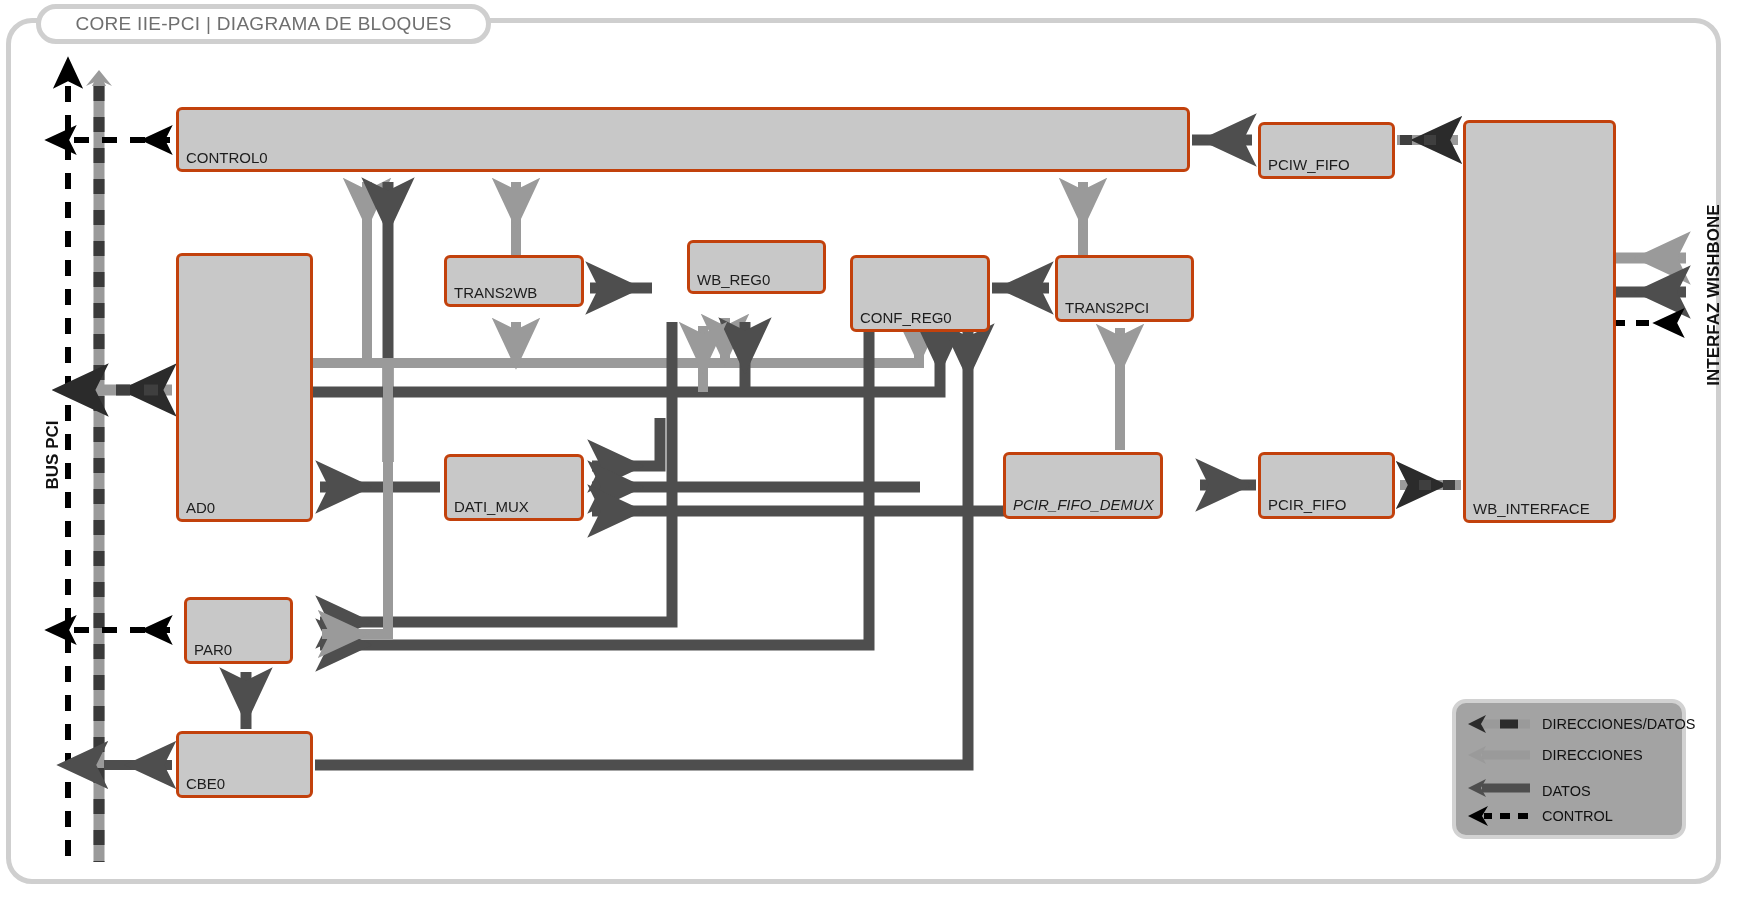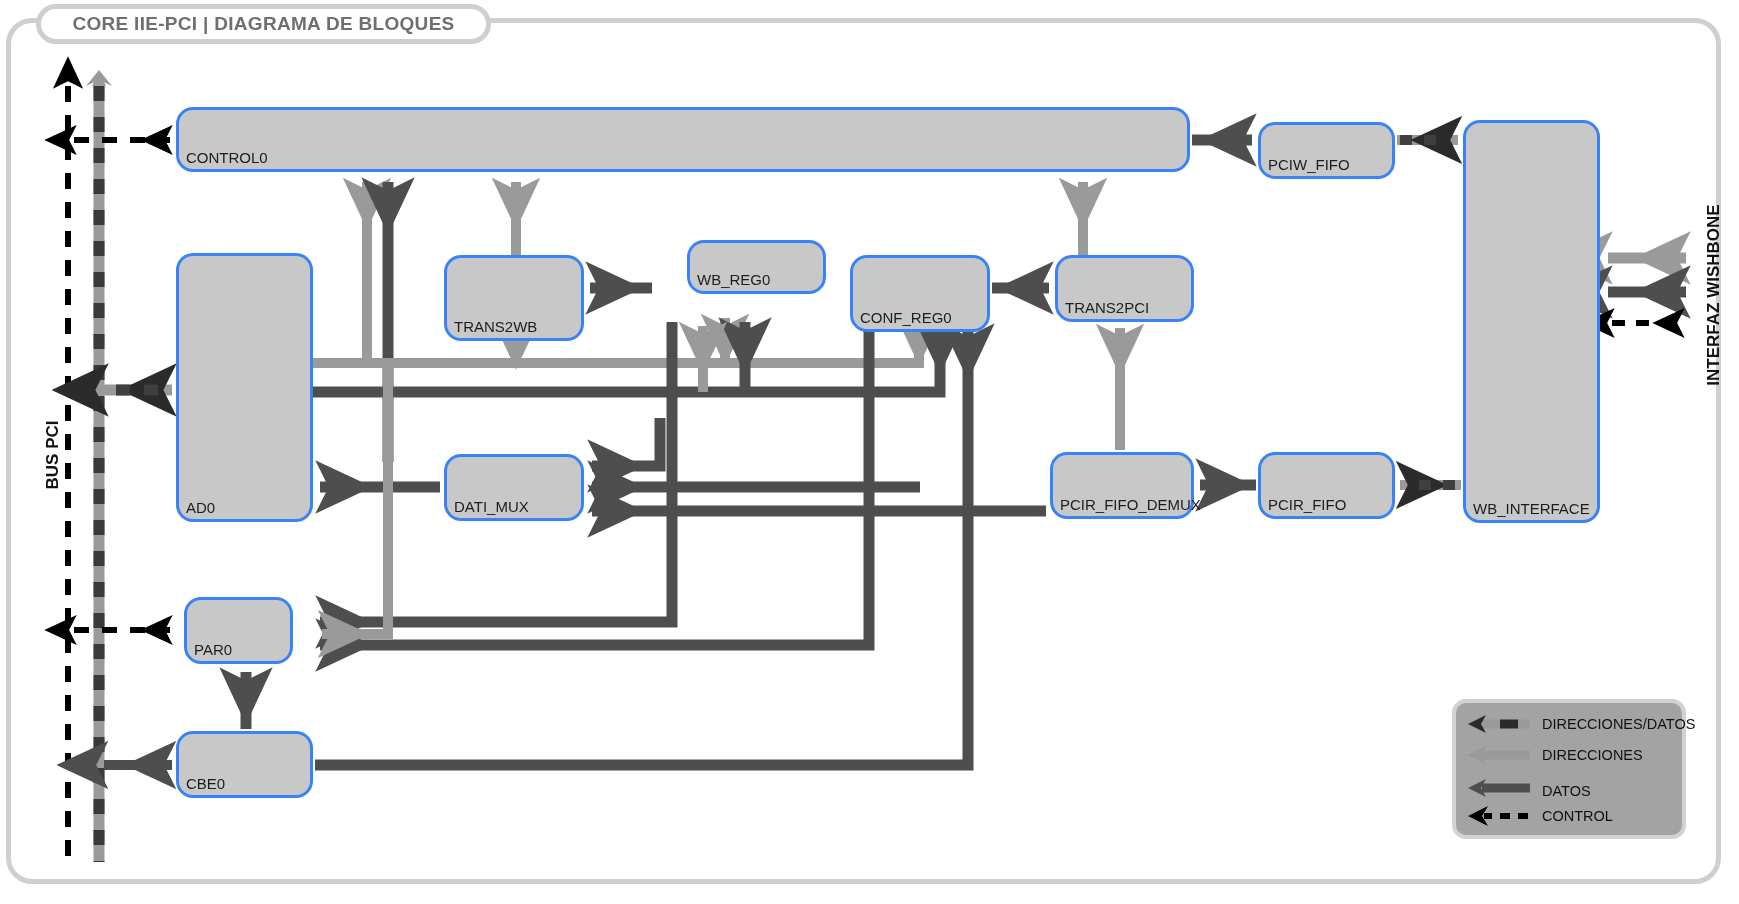--- a/index.html
+++ b/index.html
@@ -12,32 +12,32 @@
     border:5px solid #cfcfcf;border-radius:26px;box-sizing:border-box;
     background:transparent;
   }
   .title-tab{
     position:absolute;left:36px;top:4px;width:455px;height:40px;
     border:5px solid #cfcfcf;border-radius:21px;box-sizing:border-box;
     background:#ffffff;display:flex;align-items:center;justify-content:center;
     z-index:6;
   }
   .title-tab span{
-    font-size:19px;font-weight:bold;color:#6f6f6f;letter-spacing:.3px;white-space:nowrap;
+    font-size:19px;font-weight:normal;color:#6f6f6f;letter-spacing:.3px;white-space:nowrap;
   }
   
   .tab-mask{position:absolute;left:41px;top:14px;width:445px;height:14px;background:#ffffff;z-index:5;}
 
   
   #wires{position:absolute;left:0;top:0;width:1739px;height:904px;}
 
   
   .blk{
     position:absolute;box-sizing:border-box;
-    background:#c8c8c8;border:3px solid #3b82f6;border-radius:17px;
+    background:#c8c8c8;border:3px solid #c2410c;border-radius:6px;
     z-index:3;
   }
   .blk > .lbl{
     position:absolute;left:7px;bottom:3px;
     font-size:15px;color:#1d1d1d;white-space:nowrap;font-family:"Liberation Sans",sans-serif;
   }
 
   
   .vcap{
     position:absolute;font-size:17px;font-weight:bold;color:#111;
@@ -215,42 +215,42 @@
     <span>CORE IIE-PCI | DIAGRAMA DE BLOQUES</span>
   </div>
 
   <div id="blocks-layer">
       <div class="blk" style="left: 176px; top: 107px; width: 1014px; height: 65px;">
         <span class="lbl">CONTROL0</span>
       </div>
       <div class="blk" style="left: 1258px; top: 122px; width: 137px; height: 57px;">
         <span class="lbl">PCIW_FIFO</span>
       </div>
-      <div class="blk" style="left: 1463px; top: 120px; width: 137px; height: 403px; text-align: center;">
+      <div class="blk" style="left: 1463px; top: 120px; width: 153px; height: 403px; text-align: center;">
         <span class="lbl">WB_INTERFACE</span>
       </div>
       <div class="blk" style="left: 176px; top: 253px; width: 137px; height: 269px;">
         <span class="lbl">AD0</span>
       </div>
-      <div class="blk" style="left: 444px; top: 255px; width: 140px; height: 86px;">
+      <div class="blk" style="left: 444px; top: 255px; width: 140px; height: 52px;">
         <span class="lbl">TRANS2WB</span>
       </div>
       <div class="blk" style="left: 655px; top: 240px; width: 139px; height: 54px; margin-left: 32px;">
         <span class="lbl">WB_REG0</span>
       </div>
       <div class="blk" style="left: 850px; top: 255px; width: 140px; height: 77px;">
         <span class="lbl">CONF_REG0</span>
       </div>
       <div class="blk" style="left: 1055px; top: 255px; width: 139px; height: 67px;">
         <span class="lbl">TRANS2PCI</span>
       </div>
       <div class="blk" style="left: 444px; top: 454px; width: 140px; height: 67px;">
         <span class="lbl">DATI_MUX</span>
       </div>
-      <div class="blk" style="left: 1050px; top: 452px; width: 144px; height: 67px;">
+      <div class="blk" style="left: 1003px; top: 452px; width: 160px; height: 67px; font-style: italic;">
         <span class="lbl">PCIR_FIFO_DEMUX</span>
       </div>
       <div class="blk" style="left: 1258px; top: 452px; width: 137px; height: 67px;">
         <span class="lbl">PCIR_FIFO</span>
       </div>
       <div class="blk" style="left: 184px; top: 597px; width: 109px; height: 67px;">
         <span class="lbl">PAR0</span>
       </div>
       <div class="blk" style="left: 176px; top: 731px; width: 137px; height: 67px;">
         <span class="lbl">CBE0</span>

